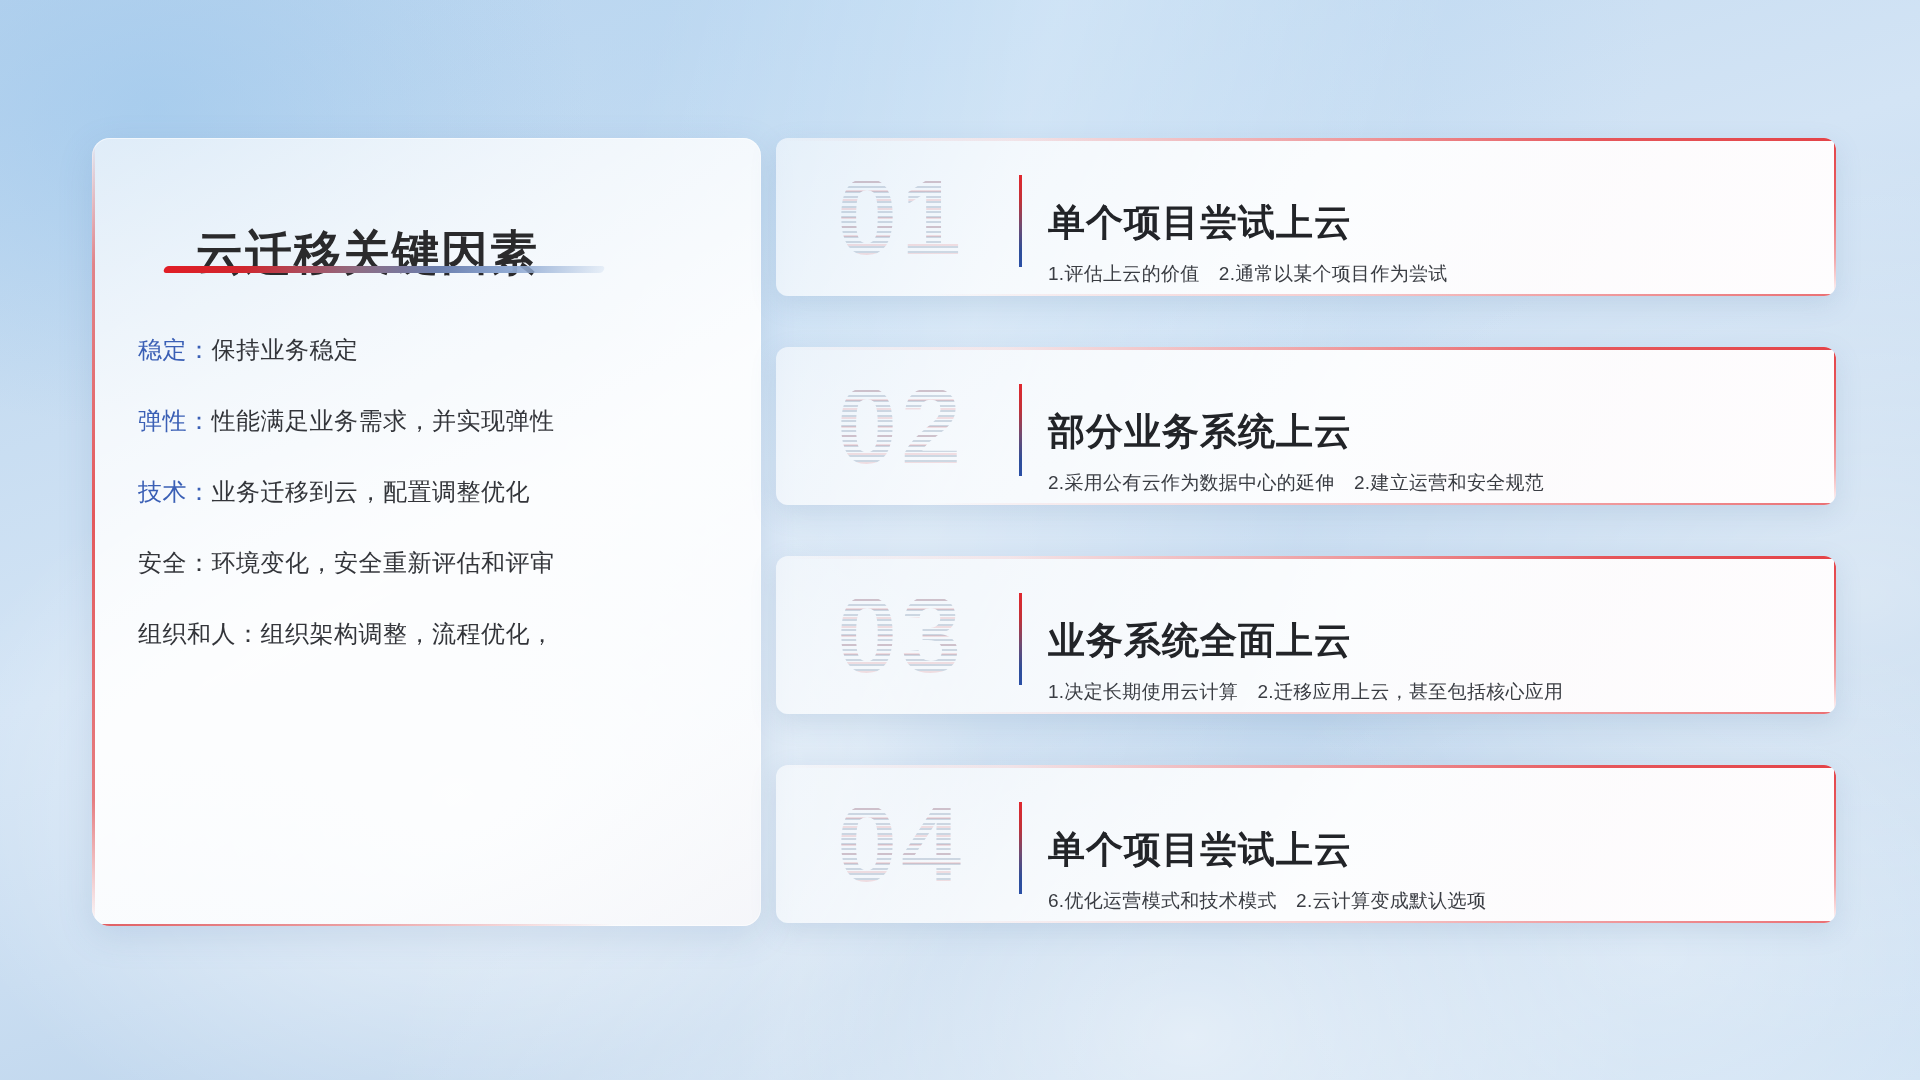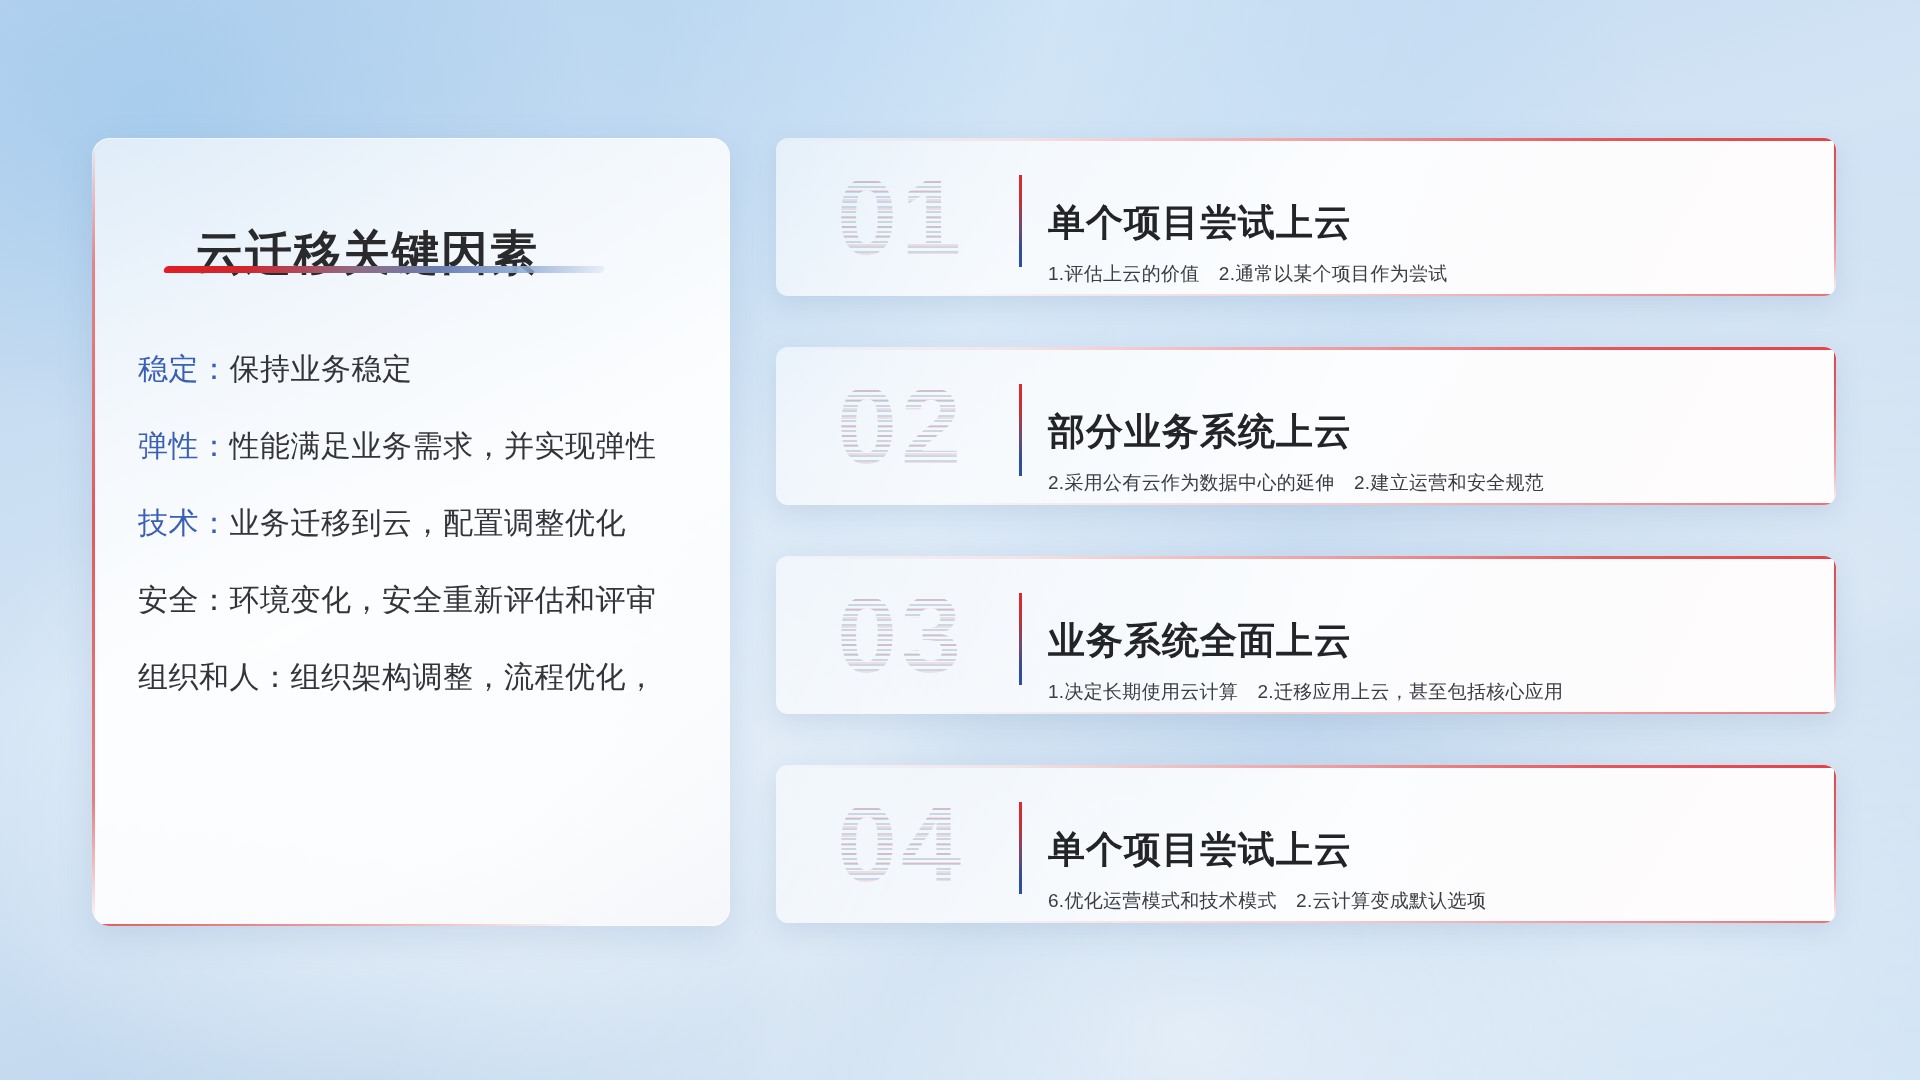--- a/index.html
+++ b/index.html
@@ -42,20 +42,21 @@
     width: 638px; height: 788px;
     border-radius: 18px;
     background: linear-gradient(150deg,
         rgba(255,255,255,0.62) 0%,
         rgba(255,255,255,0.80) 28%,
         rgba(255,255,255,0.92) 52%,
         rgba(255,255,255,0.84) 78%,
         rgba(252,250,251,0.78) 100%);
     box-shadow: 0 10px 34px rgba(90,130,175,0.18), inset 0 0 0 1px rgba(255,255,255,0.55);
     overflow: hidden;
+    padding-left: 31px;
   }
   #left-panel-edge {
     position: absolute; left: 0; top: 0; width: 2.5px; height: 100%;
     background: linear-gradient(180deg,
       rgba(215,40,45,0.0) 0%,
       rgba(215,40,45,0.55) 16%,
       rgba(224,60,64,0.85) 48%,
       rgba(215,40,45,0.60) 84%,
       rgba(215,40,45,0.0) 100%);
   }
@@ -77,26 +78,25 @@
     width: 440px; height: 7px;
     border-radius: 4px;
     background: linear-gradient(90deg, #e11d26 0%, #d0262e 18%, #8e6d84 44%, #6b7fae 62%, #8fa9d2 78%, rgba(185,206,232,0.25) 100%);
     transform: skewX(-22deg);
   }
   #panel-list {
     position: absolute; left: 46px; top: 200px;
     width: 560px;
   }
   .panel-row {
-    font-size: 30px; line-height: 1.0;
+    font-size: 24px; line-height: 1.0;
     color: #33353a;
     margin-bottom: 47px;
     white-space: nowrap;
     letter-spacing: 0.5px;
-    margin-top: 16px;
   }
   .panel-row:last-child { margin-bottom: 0; }
   .row-label { color: #3a5fb5; }
   .row-label.plain { color: #33353a; }
   .row-text { color: #33353a; }
 
   
   #cards { position: absolute; left: 776px; top: 138px; width: 1060px; }
   .card {
     position: relative;

